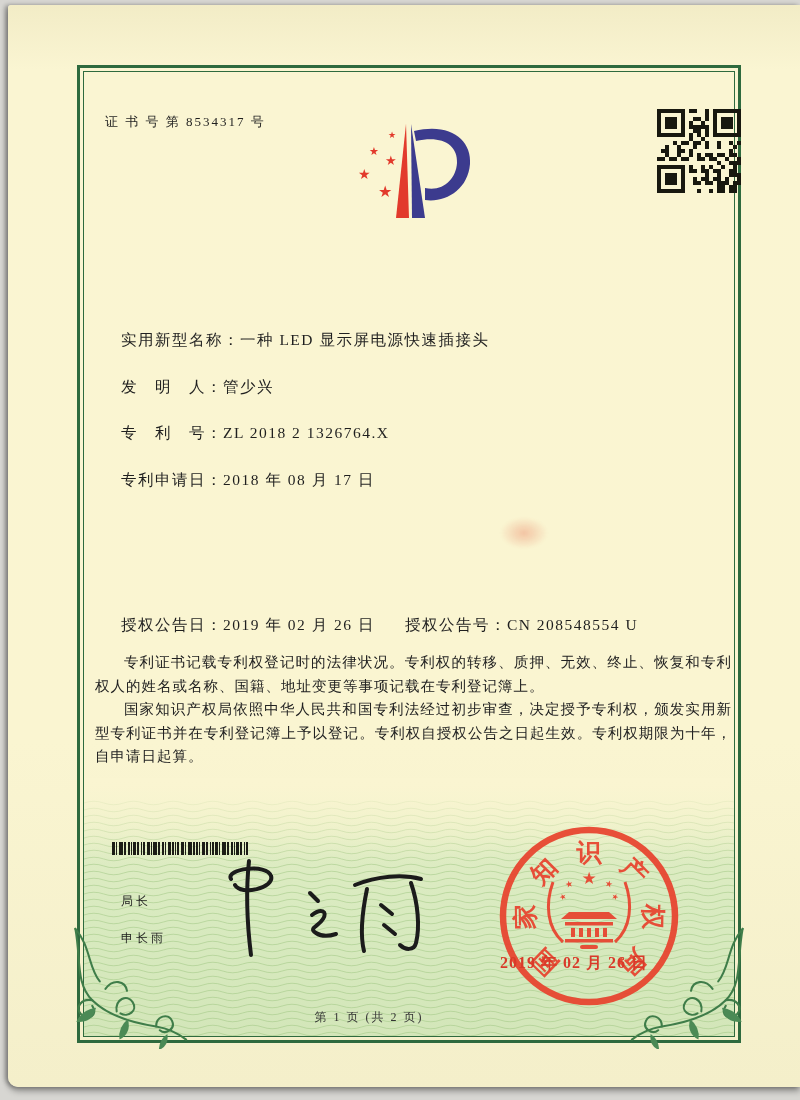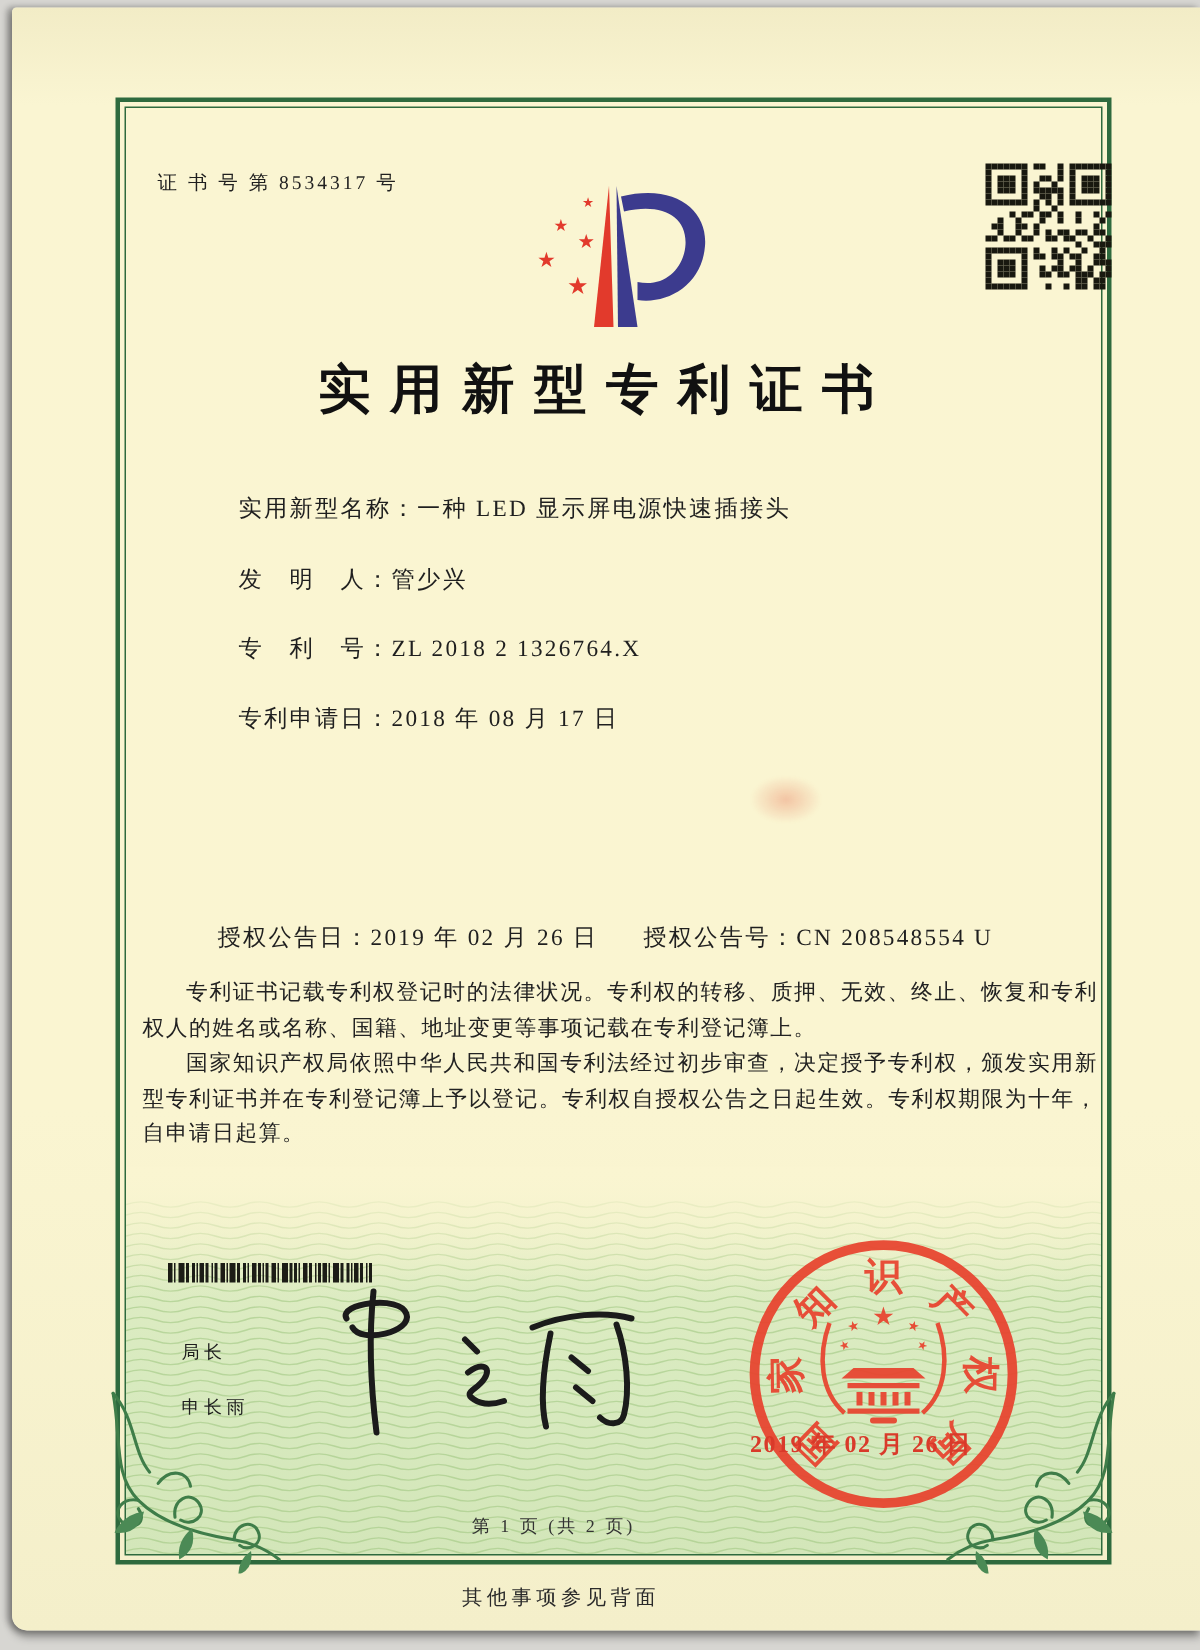--- a/index.html
+++ b/index.html
@@ -19,23 +19,23 @@
   .band{position:absolute;left:0;right:0;bottom:0;height:258px;
     background:linear-gradient(180deg,rgba(250,245,209,1) 0%,rgba(236,241,201,.95) 12%,
       rgba(219,235,193,.92) 30%,#d8eabf 55%,#d3e6b9 100%);}
   .band svg{position:absolute;left:0;bottom:0;width:100%;height:238px;}
   .band-fade{position:absolute;left:0;right:0;top:0;height:86px;
     background:linear-gradient(180deg,#faf5d1 0%,rgba(250,245,209,0) 100%);}
   .txt{position:absolute;color:var(--ink);}
   .certno{left:97px;top:108px;font-size:13px;letter-spacing:2px;}
   .title{left:0;right:0;top:231px;text-align:center;font-size:35px;font-weight:bold;
     letter-spacing:13px;color:#111;}
-  .fields{left:113px;top:325px;width:580px;font-size:15.5px;letter-spacing:1.5px;margin-left:38px;}
+  .fields{left:113px;top:325px;width:580px;font-size:15.5px;letter-spacing:1.5px;}
   .frow{display:flex;margin-bottom:26.5px;line-height:20px;white-space:nowrap;}
-  .grant{left:113px;top:610px;font-size:15.5px;letter-spacing:1.5px;white-space:nowrap;margin-left:24px;}
+  .grant{left:113px;top:610px;font-size:15.5px;letter-spacing:1.5px;white-space:nowrap;}
   .grant .g2{margin-left:30px;}
   .paras{left:87px;top:646px;width:637px;}
   .paras p{margin:0;font-size:14.5px;line-height:23.5px;text-align:justify;
     text-indent:2em;letter-spacing:1px;color:#222;}
   .logo{left:338px;top:103px;width:136px;height:114px;}
   .logo .st{position:absolute;color:var(--lred);line-height:1;}
   .qr{left:649px;top:104px;width:84px;height:84px;display:grid;
     grid-template-columns:repeat(21,4px);grid-template-rows:repeat(21,4px);}
   .qr i{display:block;}
   .qr i.b{background:#18180f;}
@@ -559,21 +559,20 @@
         <i class="b"></i>
         <i></i>
         <i class="b"></i>
         <i class="b"></i>
         <i></i>
         <i class="b"></i>
         <i class="b"></i>
         <i></i>
       </div>
 
-    <div class="txt title">实用新型专利证书</div>
 
     <div class="txt fields">
       <div class="frow">
         <span>实用新型名称：</span>
           <span>一种 LED 显示屏电源快速插接头</span>
       </div>
       <div class="frow">
         <span>发　明　人：</span>
           <span>管少兴</span>
       </div>
@@ -719,15 +718,14 @@
           <text transform="translate(94,94) rotate(-45.33333333333333) translate(0,-64)" text-anchor="middle" dominant-baseline="central" font-size="25" font-weight="bold" fill="#e8432e">知</text>
           <text transform="translate(94,94) rotate(0) translate(0,-64)" text-anchor="middle" dominant-baseline="central" font-size="25" font-weight="bold" fill="#e8432e">识</text>
           <text transform="translate(94,94) rotate(45.33333333333334) translate(0,-64)" text-anchor="middle" dominant-baseline="central" font-size="25" font-weight="bold" fill="#e8432e">产</text>
           <text transform="translate(94,94) rotate(90.66666666666669) translate(0,-64)" text-anchor="middle" dominant-baseline="central" font-size="25" font-weight="bold" fill="#e8432e">权</text>
           <text transform="translate(94,94) rotate(136) translate(0,-64)" text-anchor="middle" dominant-baseline="central" font-size="25" font-weight="bold" fill="#e8432e">局</text>
         </g>
     </svg>
     <div class="txt sealdate">2019 年 02 月 26 日</div>
 
     <div class="txt pagenum">第 1 页 (共 2 页)</div>
-    <div class="txt backnote">其他事项参见背面</div>
   </div>
 </div>
 
 </body></html>

